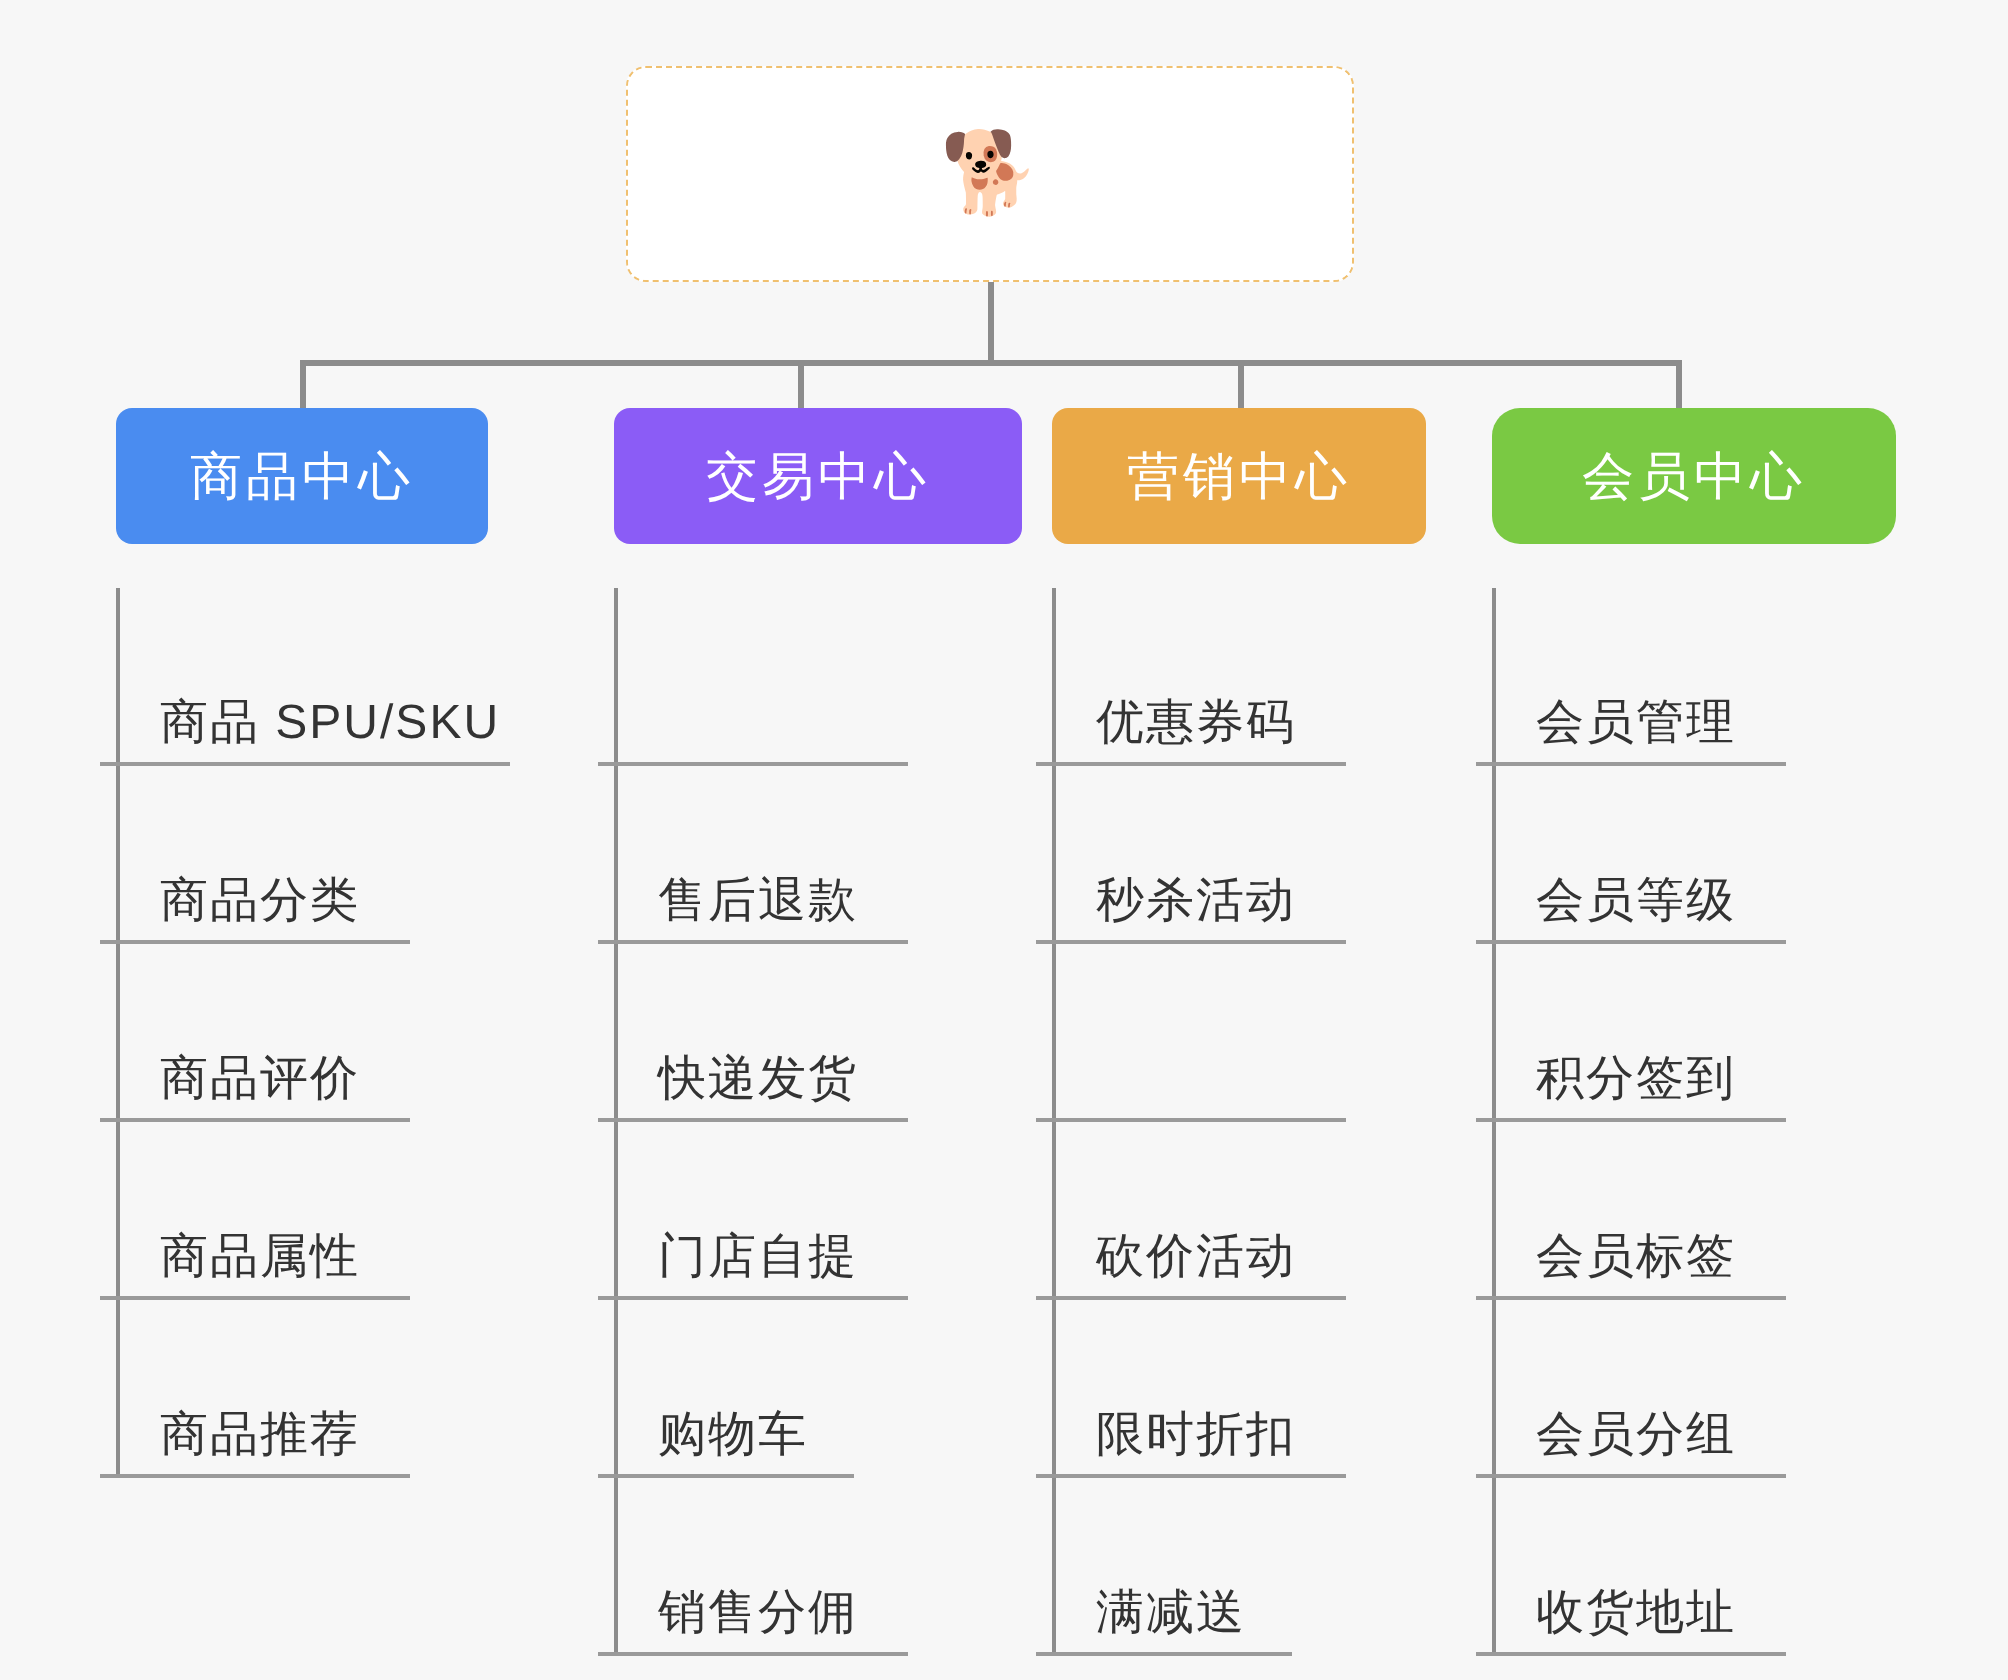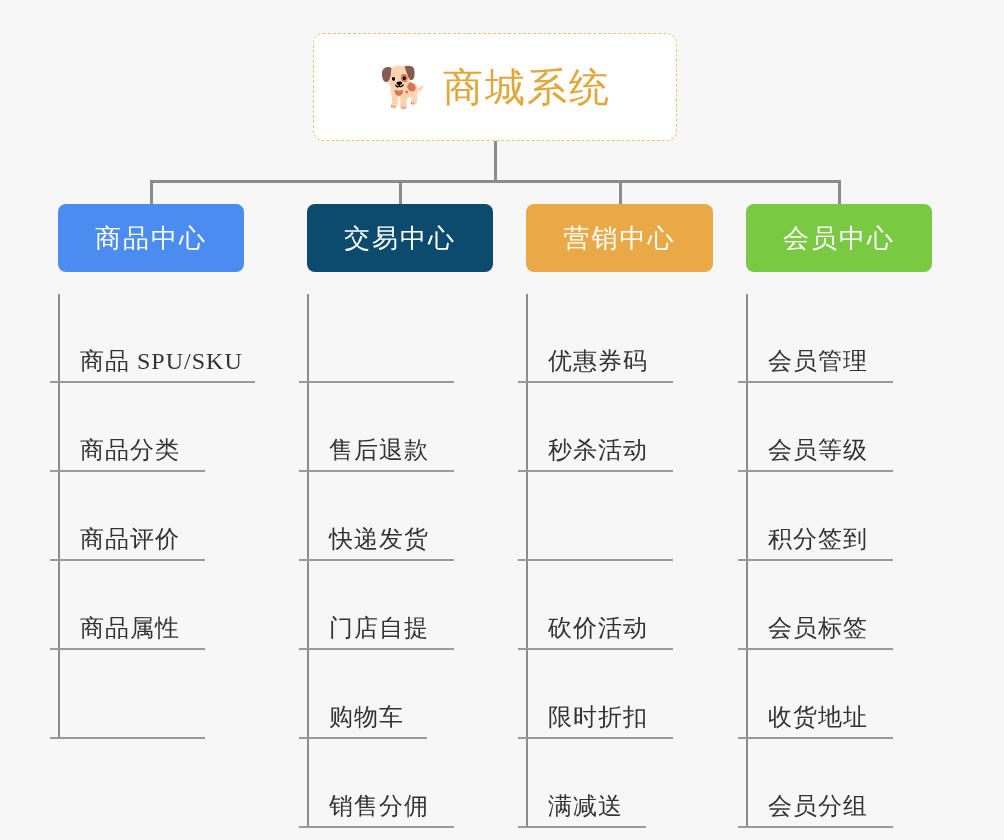--- a/index.html
+++ b/index.html
@@ -113,34 +113,33 @@
     letter-spacing: 1px;
   }
 </style>
 </head>
 <body>
 
 <div id="stage">
 
   <div class="root-node">
     <span class="root-emoji">🐕</span>
-    <span class="root-title">商城系统</span>
   </div>
 
   <div id="connectors">
       <div class="conn conn-v" style="left: 494px; top: 141px; height: 42px;"></div>
       <div class="conn conn-h" style="left: 150px; top: 180px; width: 691px;"></div>
       <div class="conn conn-v" style="left: 150px; top: 180px; height: 24px;"></div>
       <div class="conn conn-v" style="left: 399px; top: 180px; height: 24px;"></div>
       <div class="conn conn-v" style="left: 618.5px; top: 180px; height: 24px;"></div>
       <div class="conn conn-v" style="left: 838px; top: 180px; height: 24px;"></div>
     </div>
 
   <div id="columns">
-      <div class="column" style="left: 58px; width: 186px; font-family: Liberation Serif, serif;">
+      <div class="column" style="left: 58px; width: 186px;">
         <div class="cat-box" style="background: rgb(74, 140, 240); width: 186px;">
           <span class="cat-label">商品中心</span>
         </div>
         <div class="leaf-list">
           <div class="spine"></div>
           <div class="leaf">
             <div class="leaf-underline" style="width: 205px;"></div>
             <span class="leaf-text">商品 SPU/SKU</span>
           </div>
           <div class="leaf">
@@ -150,25 +149,26 @@
           <div class="leaf">
             <div class="leaf-underline" style="width: 155px;"></div>
             <span class="leaf-text">商品评价</span>
           </div>
           <div class="leaf">
             <div class="leaf-underline" style="width: 155px;"></div>
             <span class="leaf-text">商品属性</span>
           </div>
           <div class="leaf">
             <div class="leaf-underline" style="width: 155px;"></div>
+            <span class="leaf-text">商品推荐</span>
           </div>
         </div>
       </div>
       <div class="column" style="left: 307px; width: 186px;">
-        <div class="cat-box" style="background: #0c4a6e; width: 186px;">
+        <div class="cat-box" style="background: #8b5cf6; width: 204px;">
           <span class="cat-label">交易中心</span>
         </div>
         <div class="leaf-list">
           <div class="spine"></div>
           <div class="leaf">
             <div class="leaf-underline" style="width: 155px;"></div>
           </div>
           <div class="leaf">
             <div class="leaf-underline" style="width: 155px;"></div>
             <span class="leaf-text">售后退款</span>
@@ -216,21 +216,21 @@
             <div class="leaf-underline" style="width: 155px;"></div>
             <span class="leaf-text">限时折扣</span>
           </div>
           <div class="leaf">
             <div class="leaf-underline" style="width: 128px;"></div>
             <span class="leaf-text">满减送</span>
           </div>
         </div>
       </div>
       <div class="column" style="left: 746px; width: 186px;">
-        <div class="cat-box" style="background: rgb(122, 201, 67); width: 186px;">
+        <div class="cat-box" style="background: rgb(122, 201, 67); width: 202px; border-radius: 14px;">
           <span class="cat-label">会员中心</span>
         </div>
         <div class="leaf-list">
           <div class="spine"></div>
           <div class="leaf">
             <div class="leaf-underline" style="width: 155px;"></div>
             <span class="leaf-text">会员管理</span>
           </div>
           <div class="leaf">
             <div class="leaf-underline" style="width: 155px;"></div>
@@ -239,23 +239,23 @@
           <div class="leaf">
             <div class="leaf-underline" style="width: 155px;"></div>
             <span class="leaf-text">积分签到</span>
           </div>
           <div class="leaf">
             <div class="leaf-underline" style="width: 155px;"></div>
             <span class="leaf-text">会员标签</span>
           </div>
           <div class="leaf">
             <div class="leaf-underline" style="width: 155px;"></div>
+            <span class="leaf-text">会员分组</span>
+          </div>
+          <div class="leaf">
+            <div class="leaf-underline" style="width: 155px;"></div>
             <span class="leaf-text">收货地址</span>
           </div>
-          <div class="leaf">
-            <div class="leaf-underline" style="width: 155px;"></div>
-            <span class="leaf-text">会员分组</span>
-          </div>
         </div>
       </div>
     </div>
 
 </div>
 
 </body></html>

